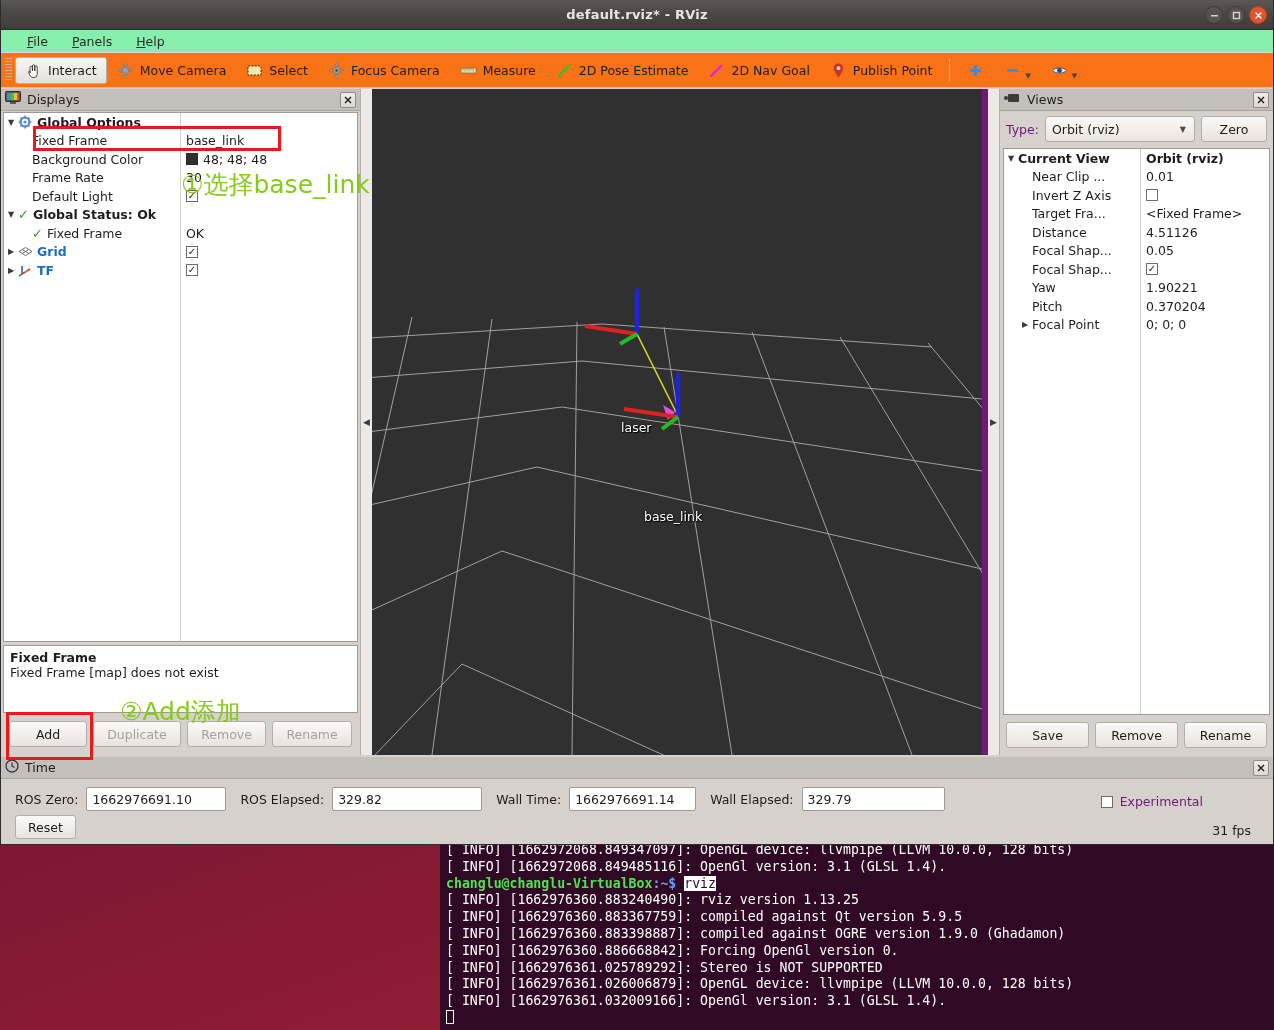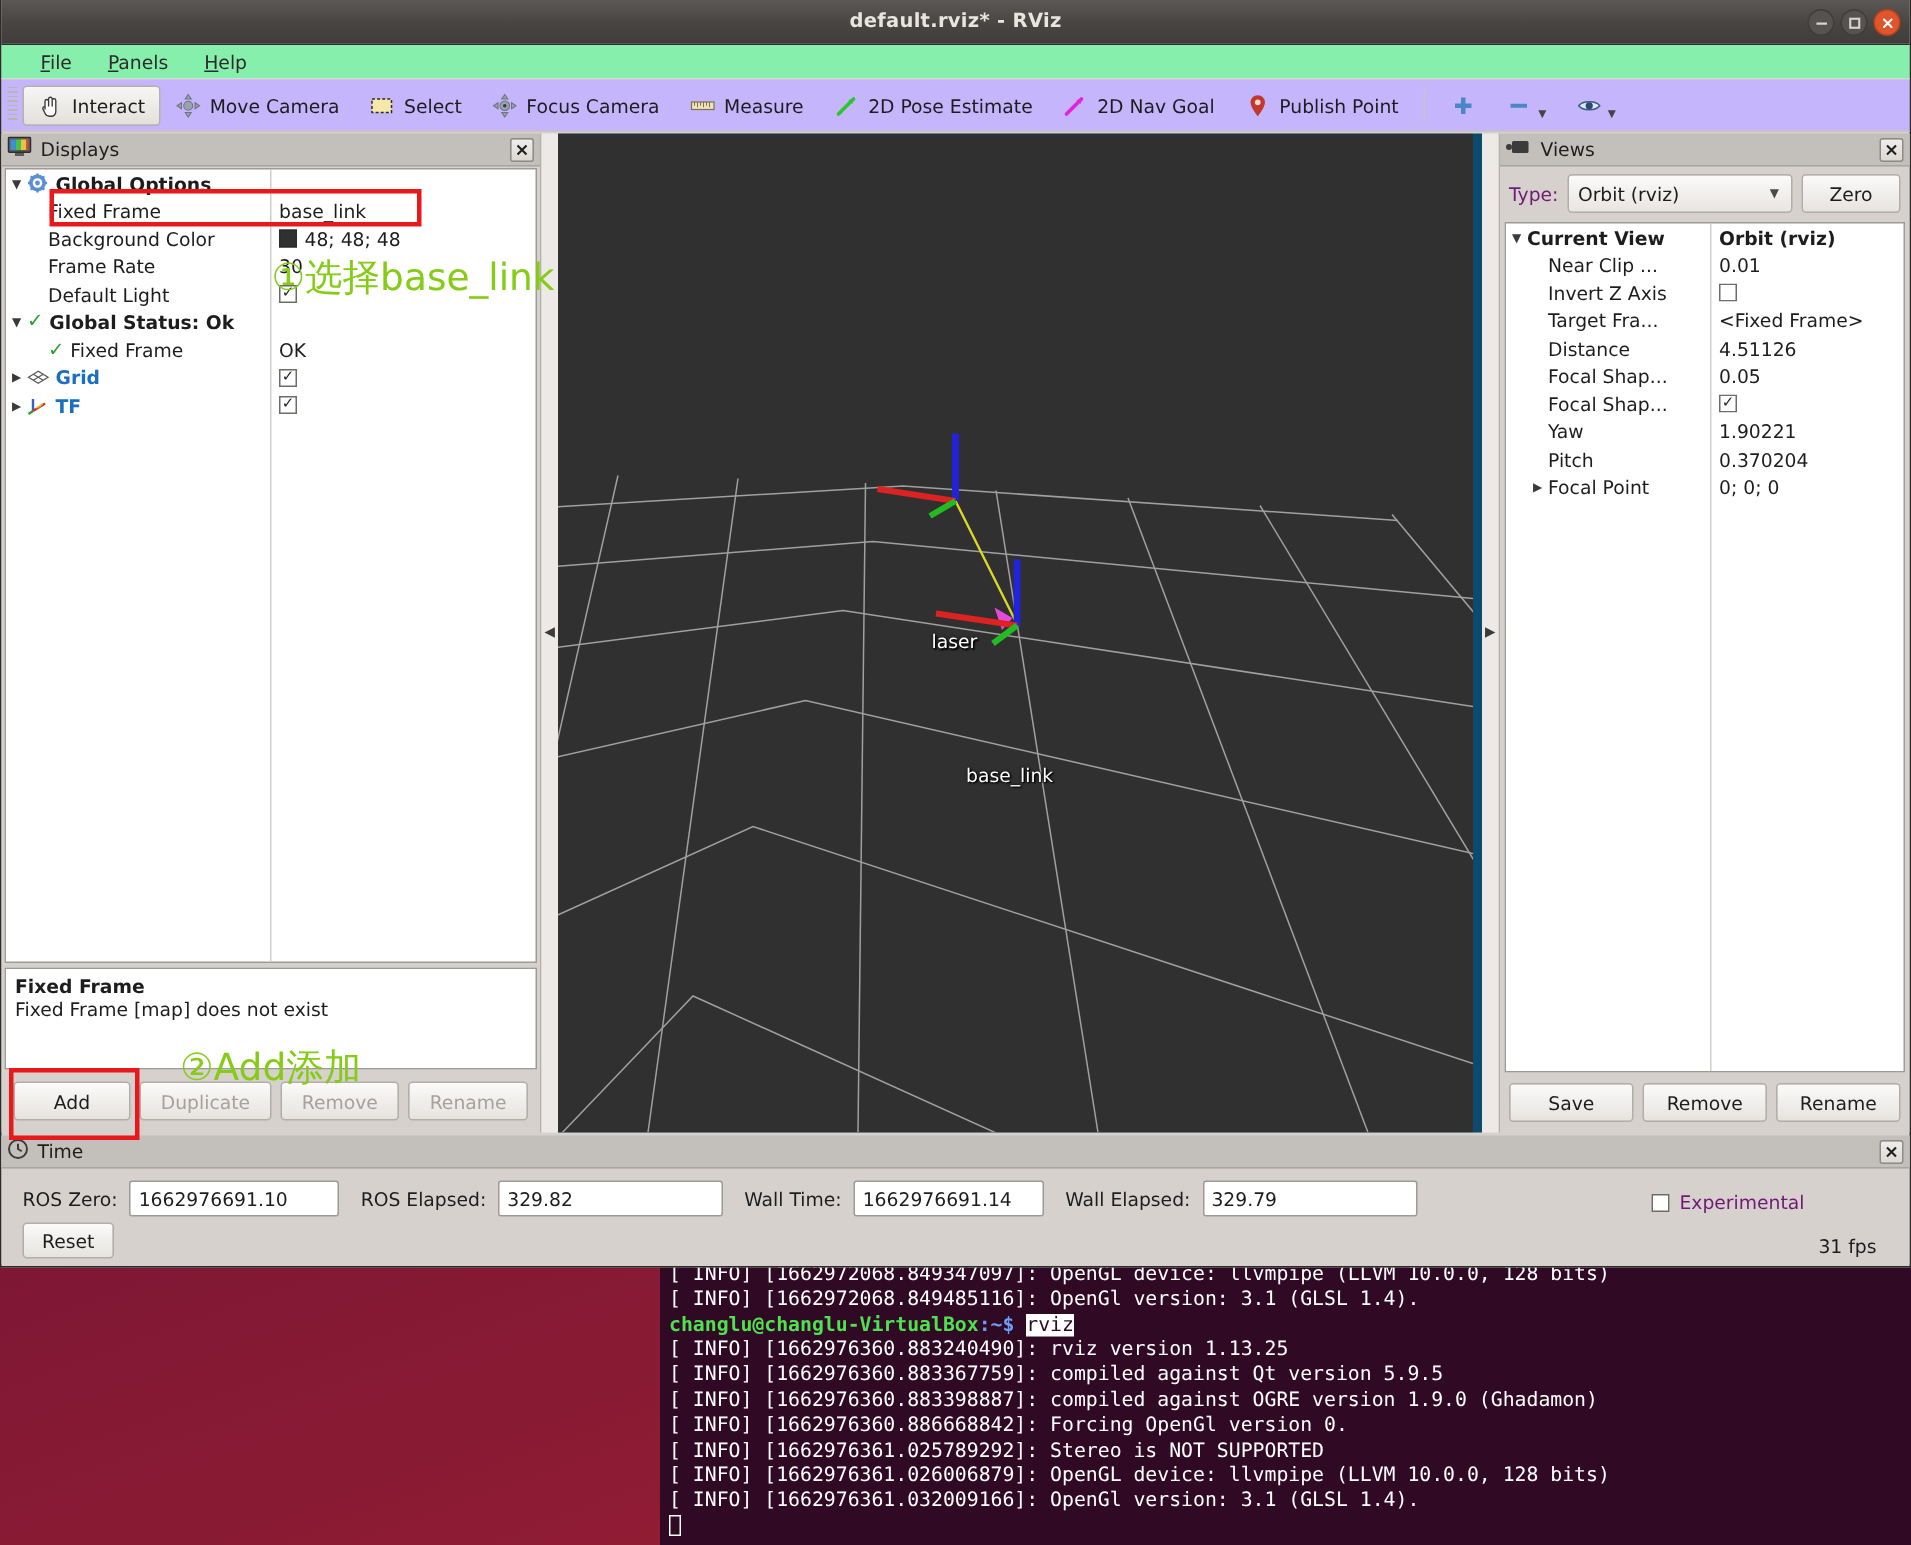--- a/index.html
+++ b/index.html
@@ -73,21 +73,21 @@
     border-bottom: 1px solid #dcd9d5;
     display: flex; align-items: center; padding-left: 16px; gap: 4px;
   }
   .menu-item {
     padding: 2px 10px; font-size: 12.5px; color: #2b2b2b; cursor: default;
   }
   .menu-item u { text-decoration: underline; }
 
   
   #toolbar {
-    height: 35px; background: #c4b5fd;
+    height: 35px; background: #f97316;
     border-bottom: 1px solid #c9c5c0;
     display: flex; align-items: center; padding-left: 4px;
   }
   .tb-handle {
     width: 7px; height: 24px; margin-right: 3px;
     background: repeating-linear-gradient(180deg, #b9b5b0 0 1px, transparent 1px 3px);
   }
   .tb-btn {
     display: flex; align-items: center; gap: 6px;
     height: 27px; padding: 0 9px; font-size: 12.5px; color: #1d1d1d;
@@ -197,21 +197,21 @@
   }
   #collapse-left, #collapse-right {
     position: absolute; top: 0; bottom: 0; width: 11px;
     background: #ece9e6; display: flex; align-items: center; justify-content: center;
   }
   #collapse-left { left: 0; }
   #collapse-right { right: 0; }
   .collapse-tri { font-size: 9px; color: #3b3b3b; }
   #view3d {
     position: absolute; left: 11px; right: 11px; top: 0; bottom: 0;
-    background: #0c4a6e; overflow: hidden;
+    background: #701a75; overflow: hidden;
   }
   #view3d svg { display: block; }
   .tf-label {
     position: absolute; color: #ffffff; font-size: 12.5px;
     font-family: "DejaVu Sans", sans-serif;
     text-shadow: 0 0 2px #000, 1px 1px 1px #000;
     white-space: nowrap;
   }
 
   

